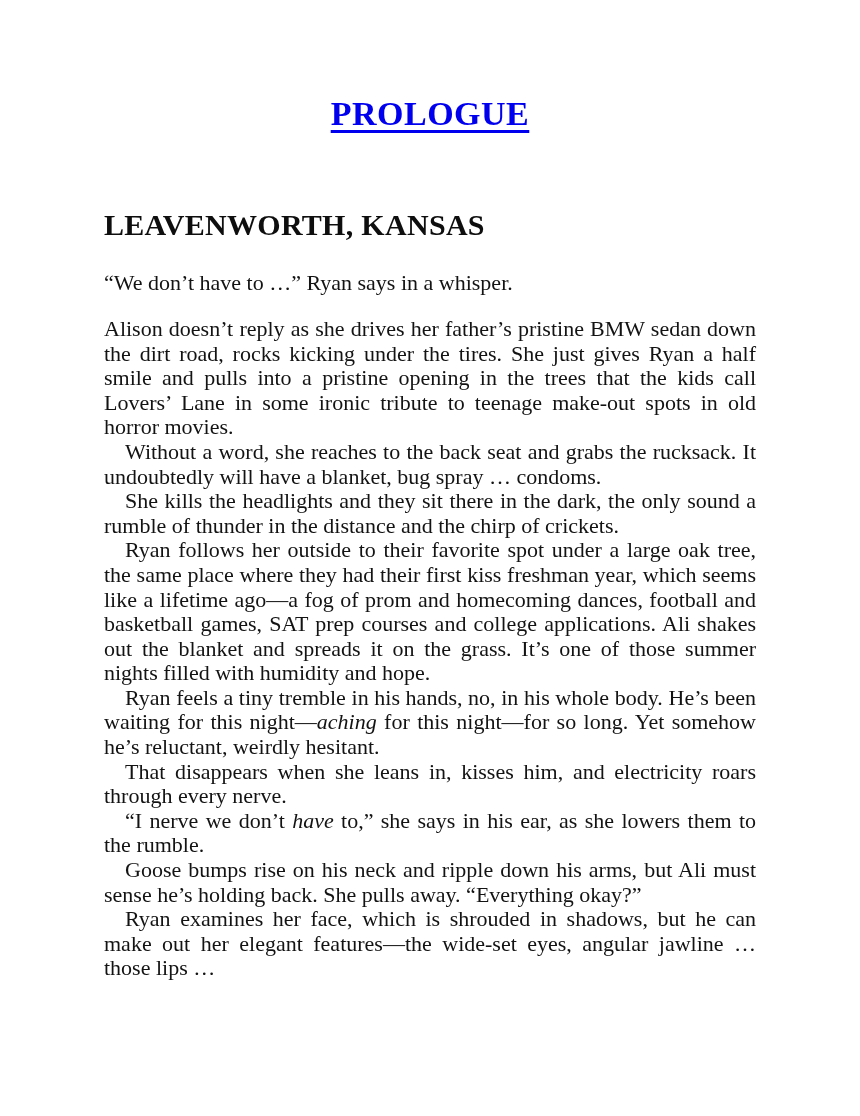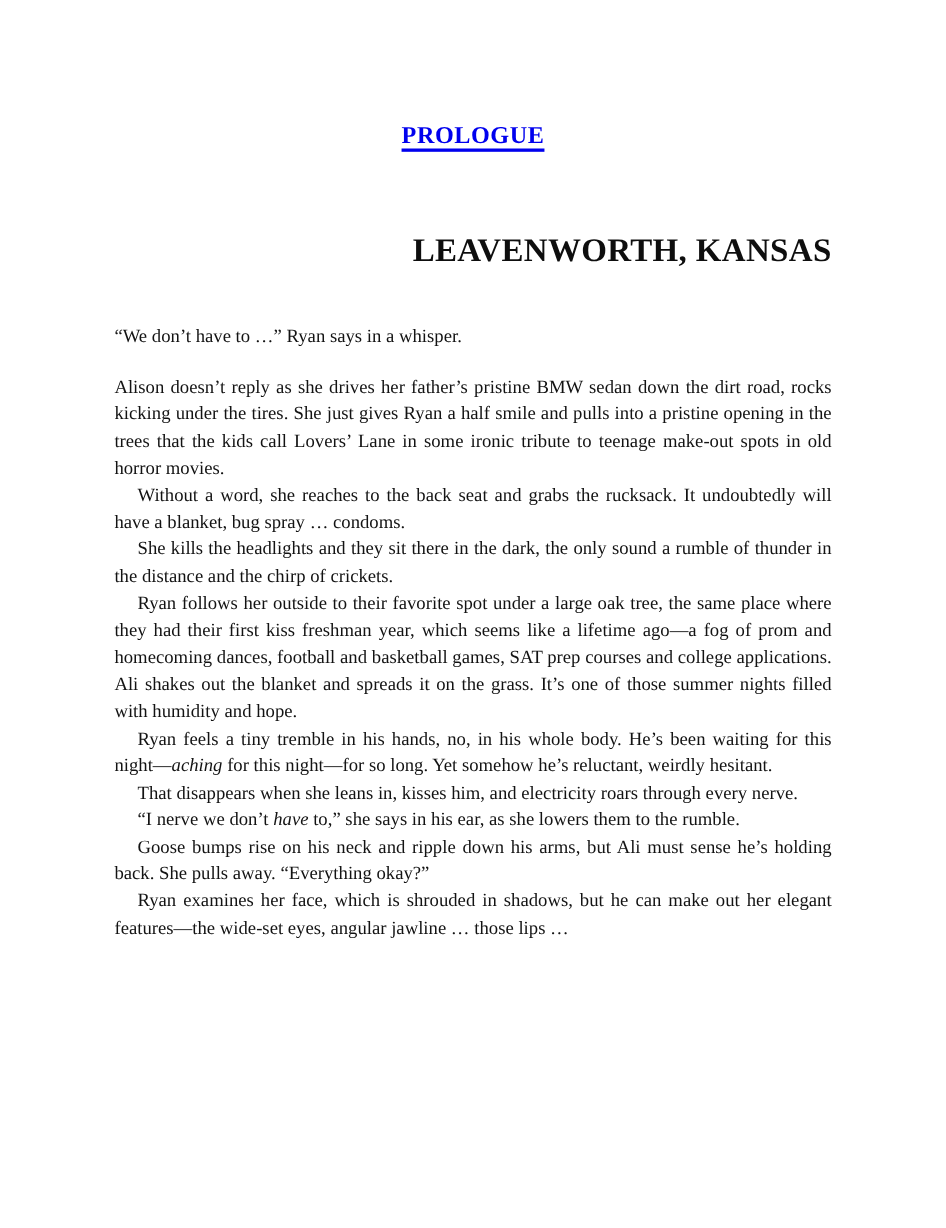--- a/index.html
+++ b/index.html
@@ -11,47 +11,47 @@
   }
   .page {
     box-sizing: border-box;
     width: 860px;
     height: 1116px;
     padding: 0 104px;
     font-family: "Liberation Serif", serif;
     color: #131313;
   }
   .prologue {
-    margin: 16px;
+    margin: 0;
     padding-top: 95px;
     text-align: center;
-    font-size: 22px;
+    font-size: 34px;
     font-weight: bold;
     line-height: 1.1;
     letter-spacing: 0.5px;
   }
   .prologue a {
     color: #0000EE;
     text-decoration: underline;
     text-decoration-thickness: 3px;
     text-underline-offset: 5px;
     cursor: pointer;
   }
   .subtitle {
     margin: 76px 0 0 0;
-    text-align: right;
+    text-align: left;
     font-size: 30px;
     font-weight: bold;
     line-height: 1.1;
     letter-spacing: 0.3px;
     color: #0e0e0e;
   }
   .body-text {
-    margin-top: 50px;
-    font-size: 17px;
+    margin-top: 30px;
+    font-size: 22px;
     line-height: 24.6px;
     text-align: justify;
   }
   .body-text p { margin: 0; padding: 0; }
   .body-text p.indent { text-indent: 21px; }
   .body-text p.gap { margin-bottom: 21px; }
   .body-text em { }
 </style>
 </head>
 <body>

